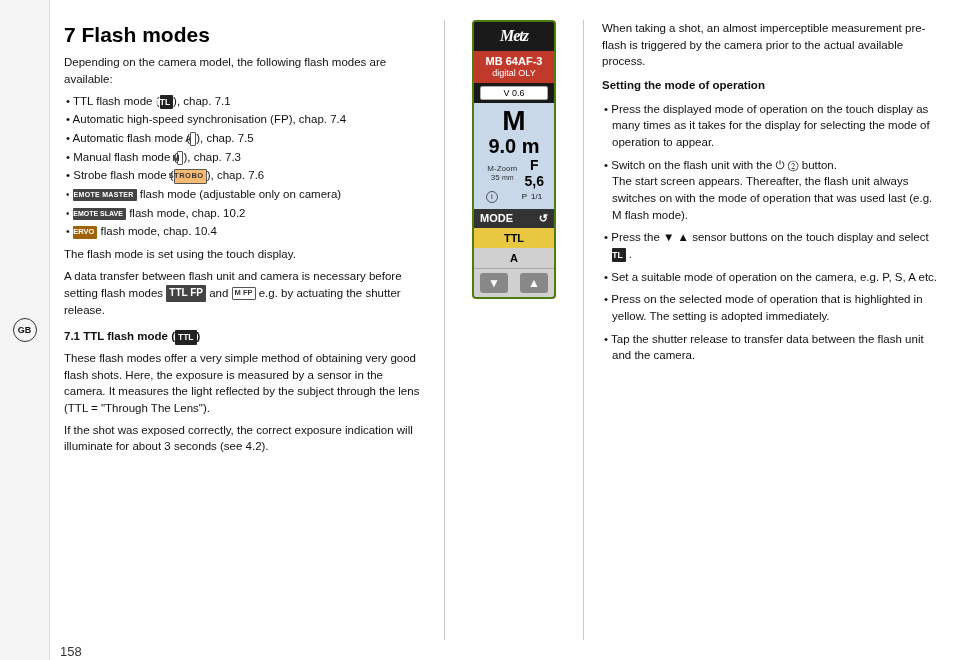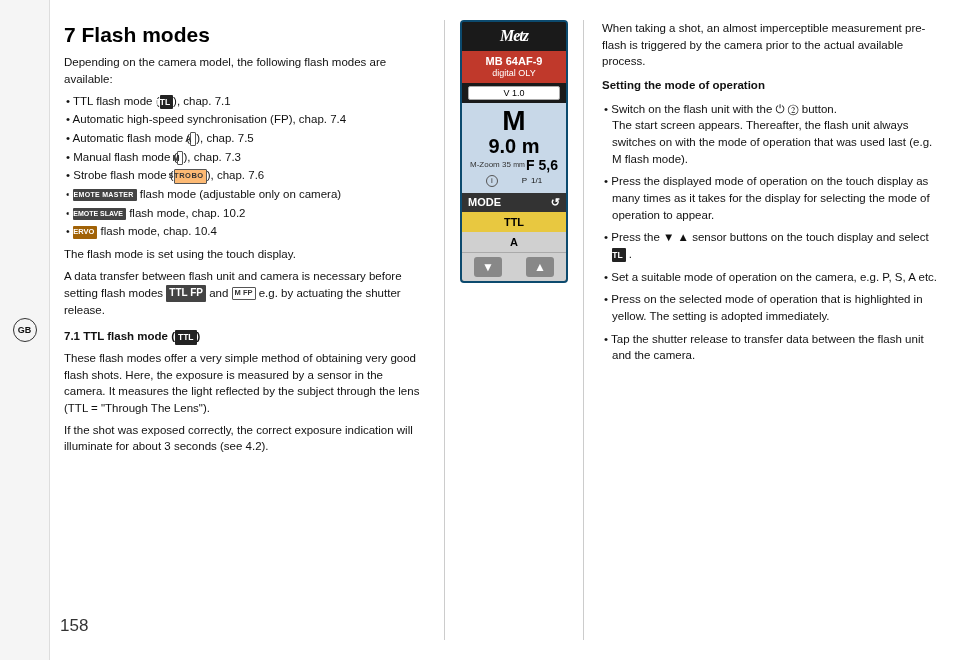--- a/index.html
+++ b/index.html
@@ -176,42 +176,42 @@
 
     .section-title {
       font-size: 13px;
       font-weight: bold;
       margin-top: 10px;
       margin-bottom: 4px;
     }
 
     .page-num {
       position: absolute;
-      bottom: 24px;
+      bottom: 1px;
       left: 60px;
-      font-size: 17px;
+      font-size: 13px;
       color: #333;
       text-align: right;
     }
 
     
     .center-col {
       width: 130px;
       min-width: 130px;
       padding: 0 8px;
       display: flex;
       flex-direction: column;
       align-items: center;
       gap: 0;
     }
 
     .device-screen {
-      width: 108px;
+      width: 84px;
       background: #1a1a1a;
-      border: 2px solid #0c4a6e;
+      border: 2px solid #4d7c0f;
       border-radius: 4px;
       overflow: hidden;
       margin-bottom: 0;
     }
 
     .device-top {
       background: #1a1a1a;
       padding: 6px 6px 4px 6px;
       text-align: center;
     }
@@ -456,27 +456,27 @@
   <div class="divider-vert"></div>
 
   <div class="center-col">
     <div class="device-screen">
 
       <div class="device-top">
         <div class="metz-logo">Metz</div>
       </div>
 
       <div class="device-model">
-        <div>MB 64AF-9</div>
+        <div>MB 64AF-3</div>
         <div class="device-digital">
           <span>digital</span> <span>OLY</span>
         </div>
       </div>
 
-      <div class="device-version">V 1.0</div>
+      <div class="device-version">V 0.6</div>
 
       <div class="device-mode-area">
         <div class="device-mode-M">M</div>
         <div class="device-distance">9.0 m</div>
         <div class="device-small-row">
           <span>M-Zoom 35 <span style="font-size:7px">mm</span></span>
           <span class="device-fstop">F 5,6</span>
         </div>
         <div class="device-info-row">
           <div class="device-info-circle">i</div>
@@ -502,27 +502,27 @@
     </div>
   </div>
 
   <div class="divider-vert"></div>
 
   <div class="right-col">
     <p>When taking a shot, an almost imperceptible measurement pre-flash is triggered by the camera prior to the actual available process.</p>
     <p class="bold-title">Setting the mode of operation</p>
     <ul>
       <li>
+        Press the displayed mode of operation on the touch display as many times as it takes for the display for selecting the mode of operation to appear.
+      </li>
+      <li>
         Switch on the flash unit with the ⏻ ② button.<br>
         The start screen appears. Thereafter, the flash unit always switches on with the mode of operation that was used last (e.g. M flash mode).
       </li>
       <li>
-        Press the displayed mode of operation on the touch display as many times as it takes for the display for selecting the mode of operation to appear.
-      </li>
-      <li>
         Press the ▼ ▲ sensor buttons on the touch display and select <span class="badge">TTL</span> .
       </li>
       <li>
         Set a suitable mode of operation on the camera, e.g. P, S, A etc.
       </li>
       <li>
         Press on the selected mode of operation that is highlighted in yellow. The setting is adopted immediately.
       </li>
       <li>
         Tap the shutter release to transfer data between the flash unit and the camera.

